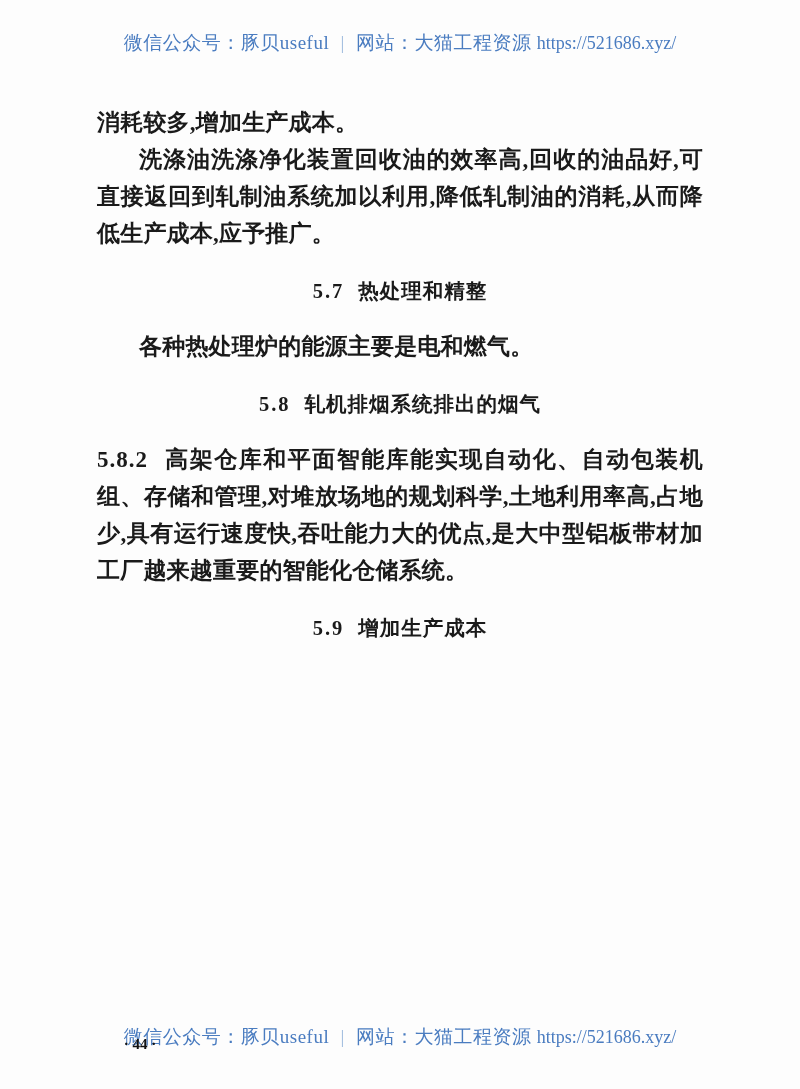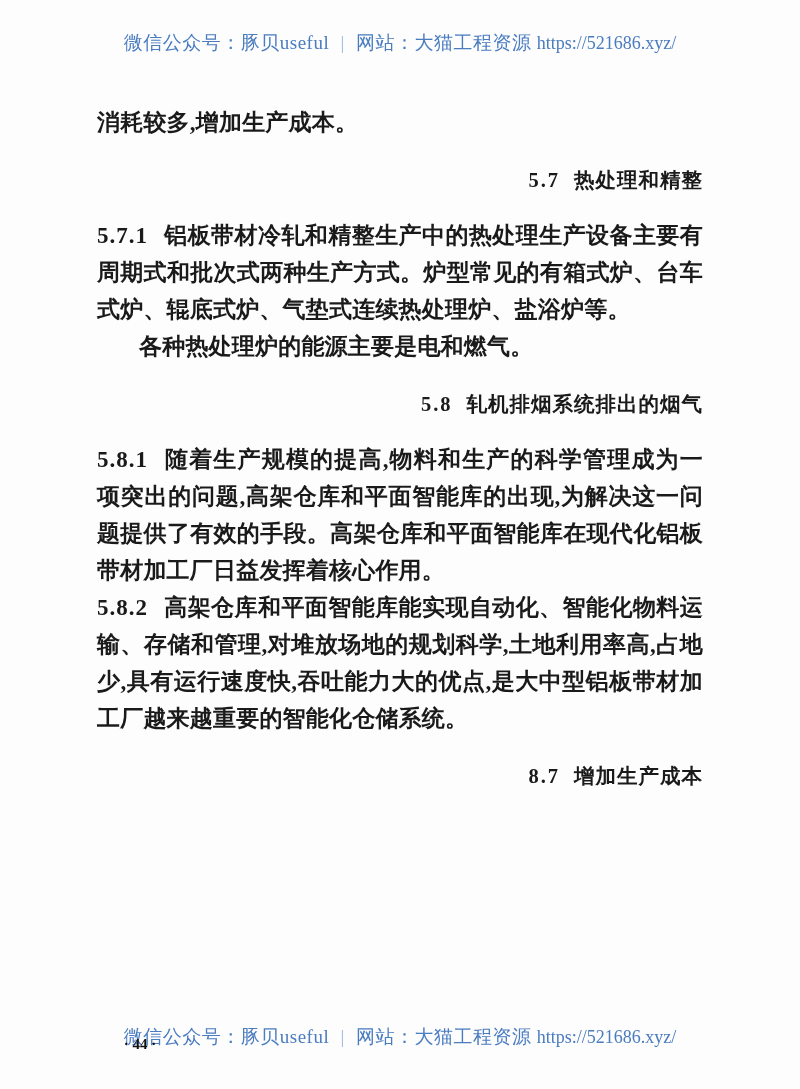--- a/index.html
+++ b/index.html
@@ -61,21 +61,21 @@
     margin: 0;
     letter-spacing: 0.2px;
     font-weight: 600;
     font-family: "Liberation Serif", "DejaVu Serif", serif;
   }
   .para.indent { text-indent: 42px; }
 
   .heading {
     font-size: 20.5px;
     line-height: 37px;
-    text-align: right;
+    text-align: center;
     font-weight: 700;
     margin: 0;
     letter-spacing: 1px;
     font-family: "Liberation Sans", "DejaVu Sans", sans-serif;
   }
   .heading .num {
     font-family: "Liberation Serif", "DejaVu Serif", serif;
     letter-spacing: 2px;
     padding-right: 14px;
   }
@@ -112,46 +112,41 @@
     <span class="wm-sep">|</span>
     <span class="wm-seg">网站：大猫工程资源</span>
     <span class="wm-seg wm-url">https://521686.xyz/</span>
   </div>
 
   <div class="content">
 
     <p class="para">消耗较多,增加生产成本。</p>
 
 
+    <p class="para indent">洗涤油洗涤净化装置回收油的效率高,回收的油品好,可直接返回到轧制油系统加以利用,降低轧制油的消耗,从而降低生产成本,应予推广。</p>
 
     <p class="heading gap-before gap-after">
       <span class="num">5.7</span><span>热处理和精整</span>
     </p>
 
-    <p class="para">
-      <span class="sec-num">5.7.1</span><span>铝板带材冷轧和精整生产中的热处理生产设备主要有周期式和批次式两种生产方式。炉型常见的有箱式炉、台车式炉、辊底式炉、气垫式连续热处理炉、盐浴炉等。</span>
-    </p>
 
     <p class="para indent">各种热处理炉的能源主要是电和燃气。</p>
 
 
     <p class="heading gap-before gap-after">
       <span class="num">5.8</span><span>轧机排烟系统排出的烟气</span>
     </p>
 
-    <p class="para">
-      <span class="sec-num">5.8.1</span><span>随着生产规模的提高,物料和生产的科学管理成为一项突出的问题,高架仓库和平面智能库的出现,为解决这一问题提供了有效的手段。高架仓库和平面智能库在现代化铝板带材加工厂日益发挥着核心作用。</span>
-    </p>
 
     <p class="para">
-      <span class="sec-num">5.8.2</span><span>高架仓库和平面智能库能实现自动化、智能化物料运输、存储和管理,对堆放场地的规划科学,土地利用率高,占地少,具有运行速度快,吞吐能力大的优点,是大中型铝板带材加工厂越来越重要的智能化仓储系统。</span>
+      <span class="sec-num">5.8.2</span><span>高架仓库和平面智能库能实现自动化、自动包装机组、存储和管理,对堆放场地的规划科学,土地利用率高,占地少,具有运行速度快,吞吐能力大的优点,是大中型铝板带材加工厂越来越重要的智能化仓储系统。</span>
     </p>
 
     <p class="heading gap-before gap-after">
-      <span class="num">8.7</span><span>增加生产成本</span>
+      <span class="num">5.9</span><span>增加生产成本</span>
     </p>
 
   </div>
 
   <div class="page-number">· 44 ·</div>
 
   <div class="watermark watermark-bottom">
     <span class="wm-seg">微信公众号：豚贝useful</span>
     <span class="wm-sep">|</span>
     <span class="wm-seg">网站：大猫工程资源</span>

